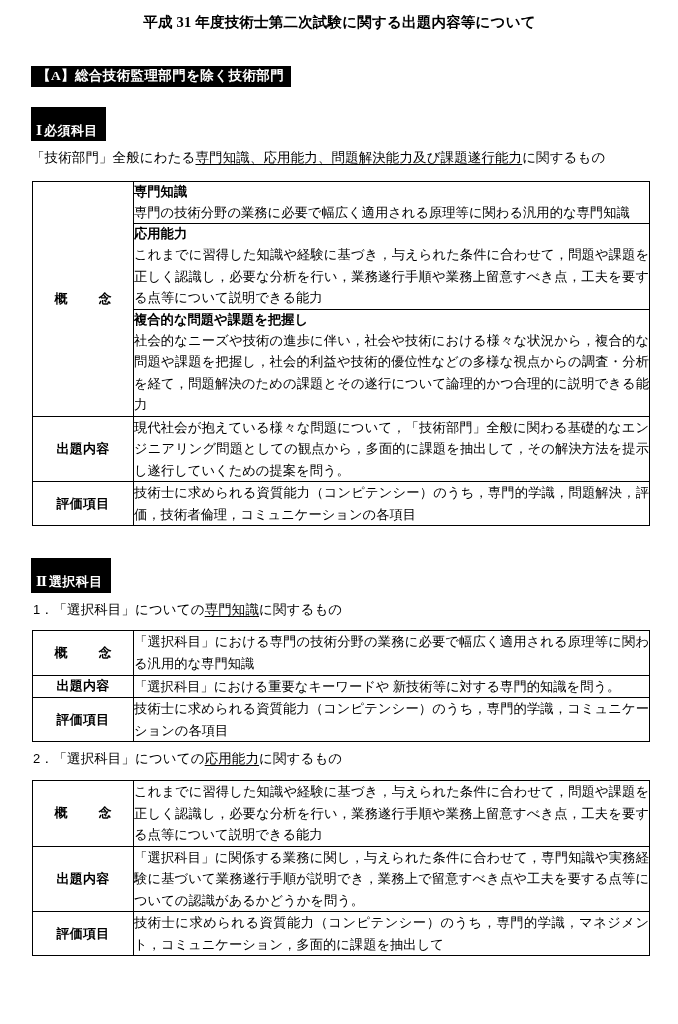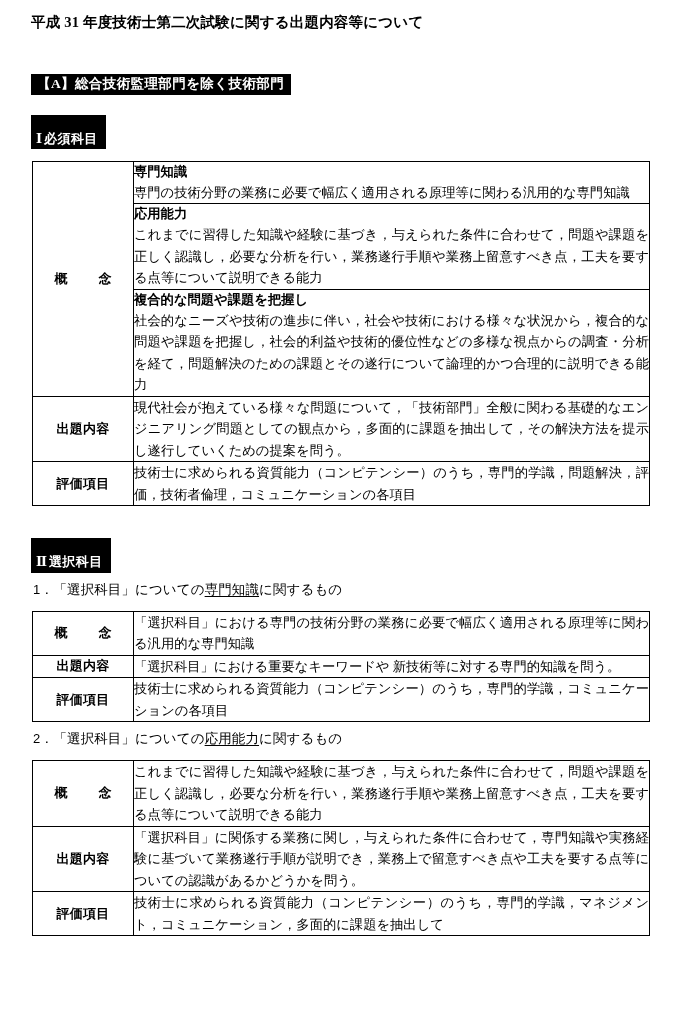--- a/index.html
+++ b/index.html
@@ -17,42 +17,42 @@
   }
   .page {
     width: 678px;
     box-sizing: border-box;
     padding: 8px 30px 14px 31px;
     position: relative;
   }
 
   
   .doc-title {
-    text-align: left;
+    text-align: center;
     font-size: 14.5px;
     font-weight: bold;
     letter-spacing: 0.2px;
     margin: 4px 0 0 0;
     line-height: 1.5;
   }
 
   
   .badge {
     display: inline-block;
     background: #000000;
     color: #ffffff;
     font-weight: bold;
     font-size: 13.5px;
     line-height: 1.32;
     padding: 1px 7px 2px 6px;
     letter-spacing: 0.4px;
     white-space: nowrap;
   }
   .badge-a {
-    margin-top: 40px;
+    margin-top: 32px;
   }
   .badge-sec {
     margin-top: 20px;
     font-size: 13px;
     padding: 15px 8px 2px 5px;
   }
   .badge-sec .numeral {
     letter-spacing: 2px;
   }
 
@@ -141,20 +141,21 @@
   <h1 class="doc-title">平成 31 年度技術士第二次試験に関する出題内容等について</h1>
 
   <div>
     <span class="badge badge-a">【A】総合技術監理部門を除く技術部門</span>
   </div>
 
   <div>
     <span class="badge badge-sec"><span class="numeral">Ⅰ</span><span>必須科目</span></span>
   </div>
 
+  <p class="lead"><span>「技術部門」全般にわたる</span><span class="underline">専門知識、応用能力、問題解決能力及び課題遂行能力</span><span>に関するもの</span></p>
 
   <table class="spec t1">
     <colgroup>
         <col class="c-label">
         <col class="c-body">
       </colgroup>
     <tbody>
       <tr>
         <td class="label tall" rowspan="3"><span class="spaced">概　念</span></td>
         <td class="body">

